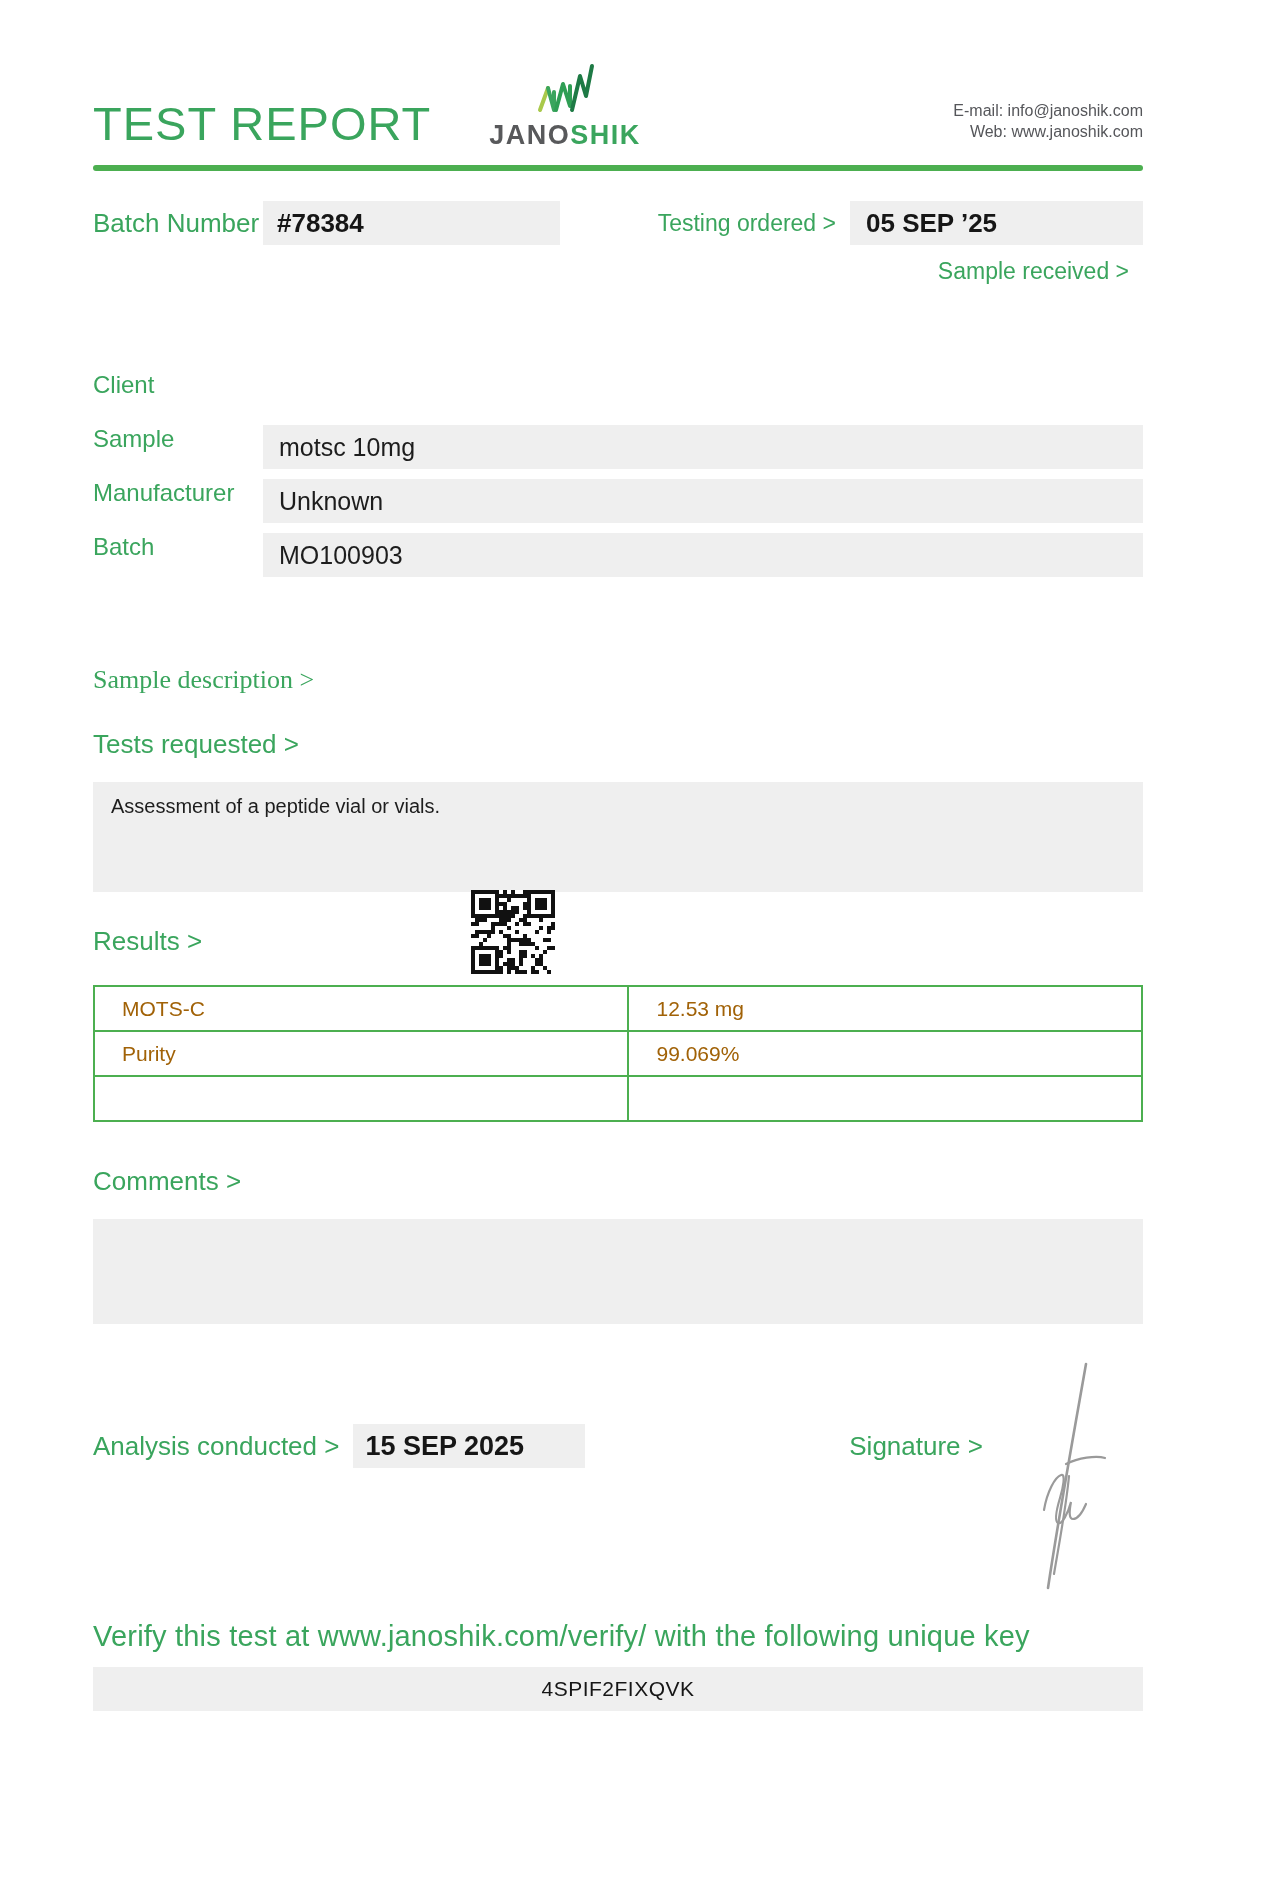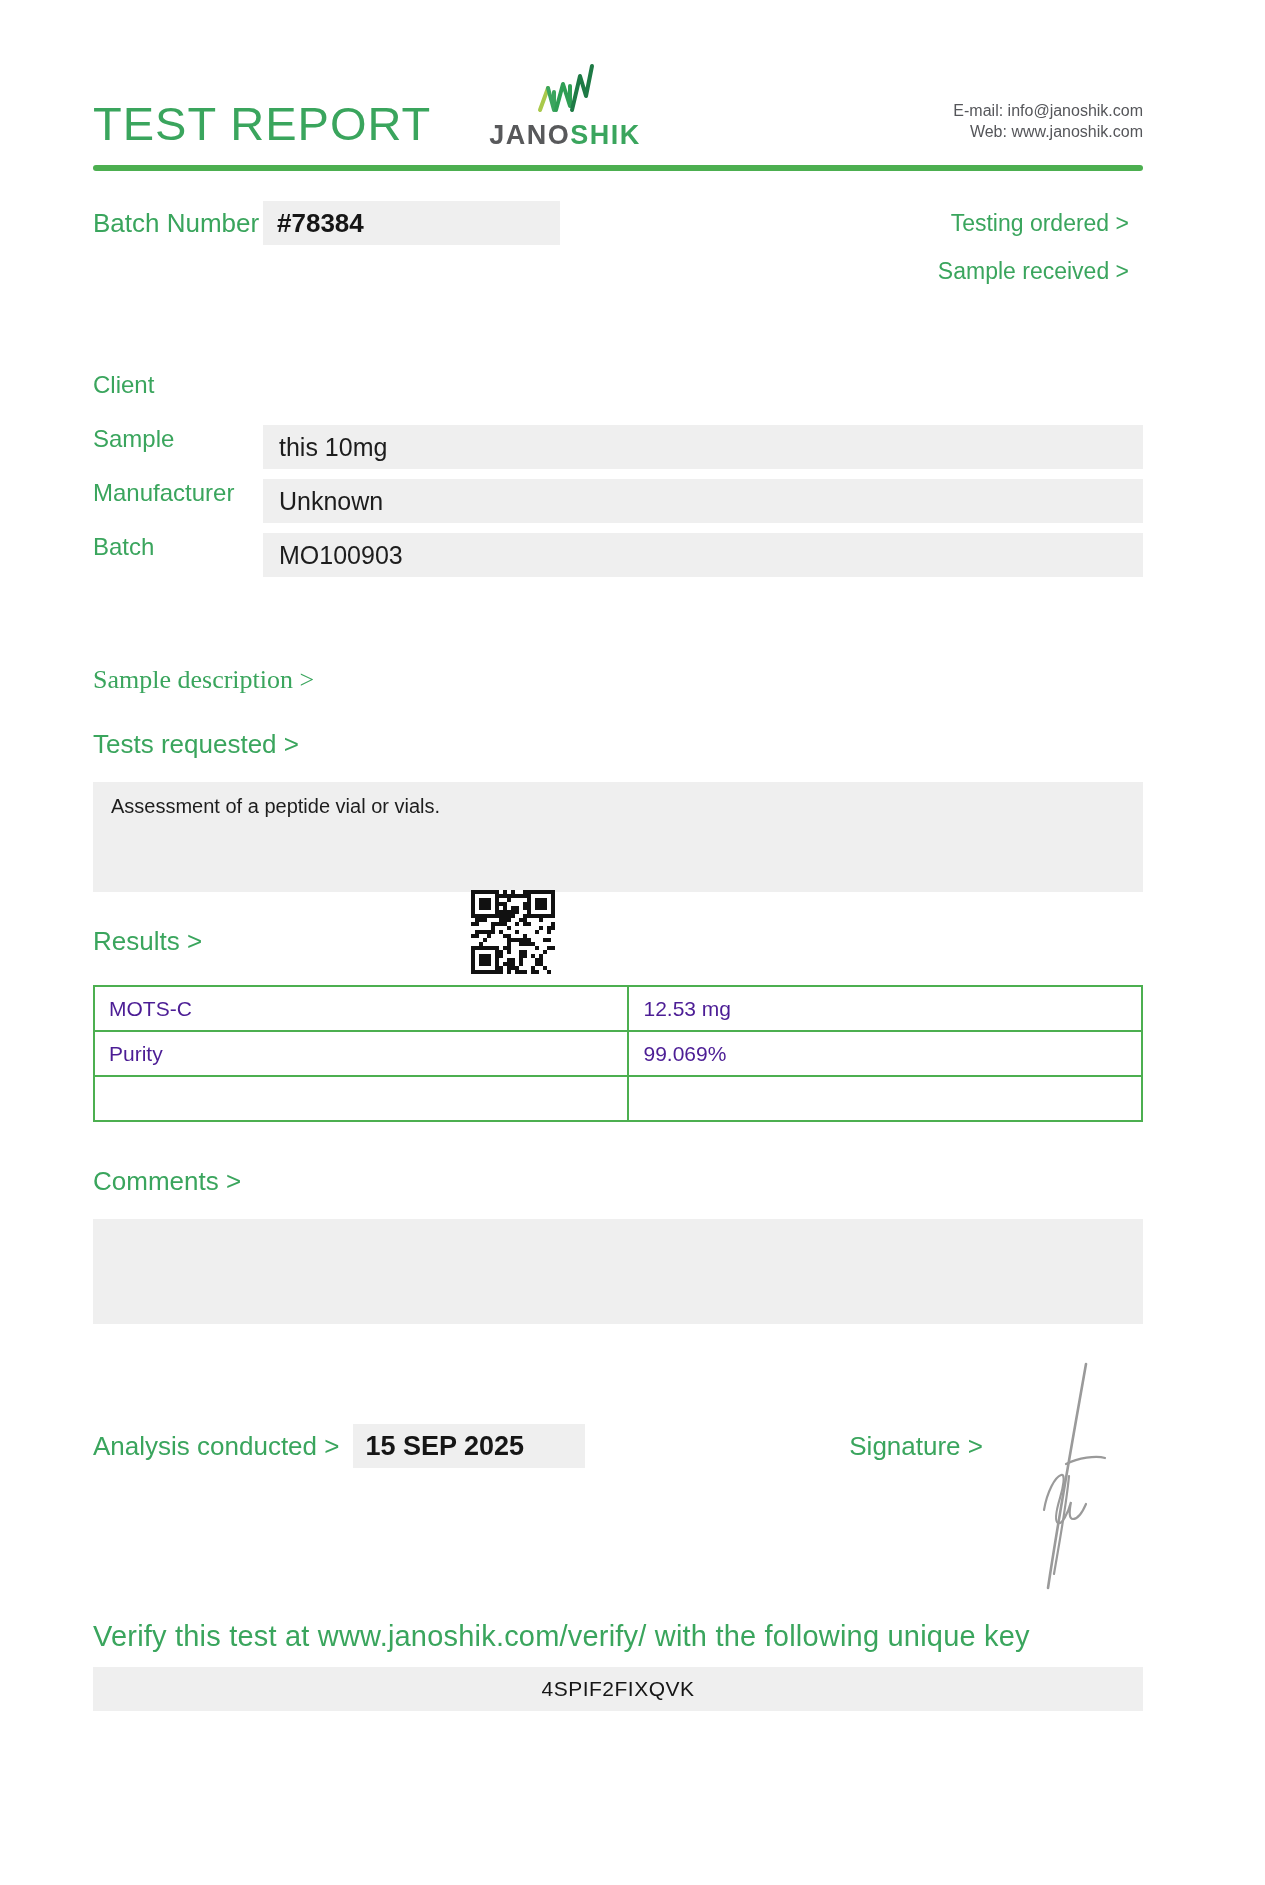--- a/index.html
+++ b/index.html
@@ -41,21 +41,21 @@
   .desc-box { height:105px; }
   .tests-box { height:110px; }
   .comments-box { height:105px; }
 
   
   .results-section { position:relative; margin-top:34px; }
   .qr { position:absolute; left:378px; top:-36px; width:84px; height:84px; background:#fff;
         display:grid; grid-template-rows:repeat(21,1fr); grid-template-columns:repeat(21,1fr); }
   .qr i { background:#111; }
   .results-table { width:100%; border-collapse:collapse; margin-top:28px; }
-  .results-table td { border:2px solid #4caf50; height:45px; font-size:21px; padding-left:14px; color:#4c1d95; }
+  .results-table td { border:2px solid #4caf50; height:45px; font-size:21px; padding-left:27px; color:#a16207; }
   .results-table td.col-name { width:51%; }
 
   
   .analysis-row { position:relative; display:flex; align-items:center; margin-top:100px; height:44px; }
   .analysis-label { font-size:26px; color:#3aa55d; white-space:nowrap; }
   .analysis-value { width:232px; height:44px; line-height:44px; background:#efefef; margin-left:14px; padding-left:12px; font-size:27px; font-weight:700; color:#161616; }
   .sig-label { margin-left:auto; margin-right:160px; font-size:26px; color:#3aa55d; white-space:nowrap; }
   .signature-svg { position:absolute; left:915px; top:-66px; width:100px; height:236px; overflow:visible; }
 
   .verify-text { margin-top:152px; font-size:29px; color:#3aa55d; letter-spacing:0.2px; white-space:nowrap; }
@@ -85,35 +85,36 @@
     </div>
   </div>
 
   <div class="divider"></div>
 
   <div class="task-row">
     <div class="task-label">Batch Number</div>
     <div class="task-value">#78384</div>
     <div class="date-group">
       <div class="date-label">Testing ordered  &gt;</div>
+      <div class="date-value">05 SEP ’25</div>
     </div>
   </div>
   <div class="date-row2">
     <div class="date-group">
       <div class="date-label">Sample received &gt;</div>
     </div>
   </div>
 
   <div class="info-rows">
     <div class="info-row">
       <div class="info-label">Client</div>
     </div>
     <div class="info-row">
       <div class="info-label">Sample</div>
-      <div class="info-value">this 10mg</div>
+      <div class="info-value">motsc 10mg</div>
     </div>
     <div class="info-row">
       <div class="info-label">Manufacturer</div>
       <div class="info-value">Unknown</div>
     </div>
     <div class="info-row">
       <div class="info-label">Batch</div>
       <div class="info-value">MO100903</div>
     </div>
   </div>

